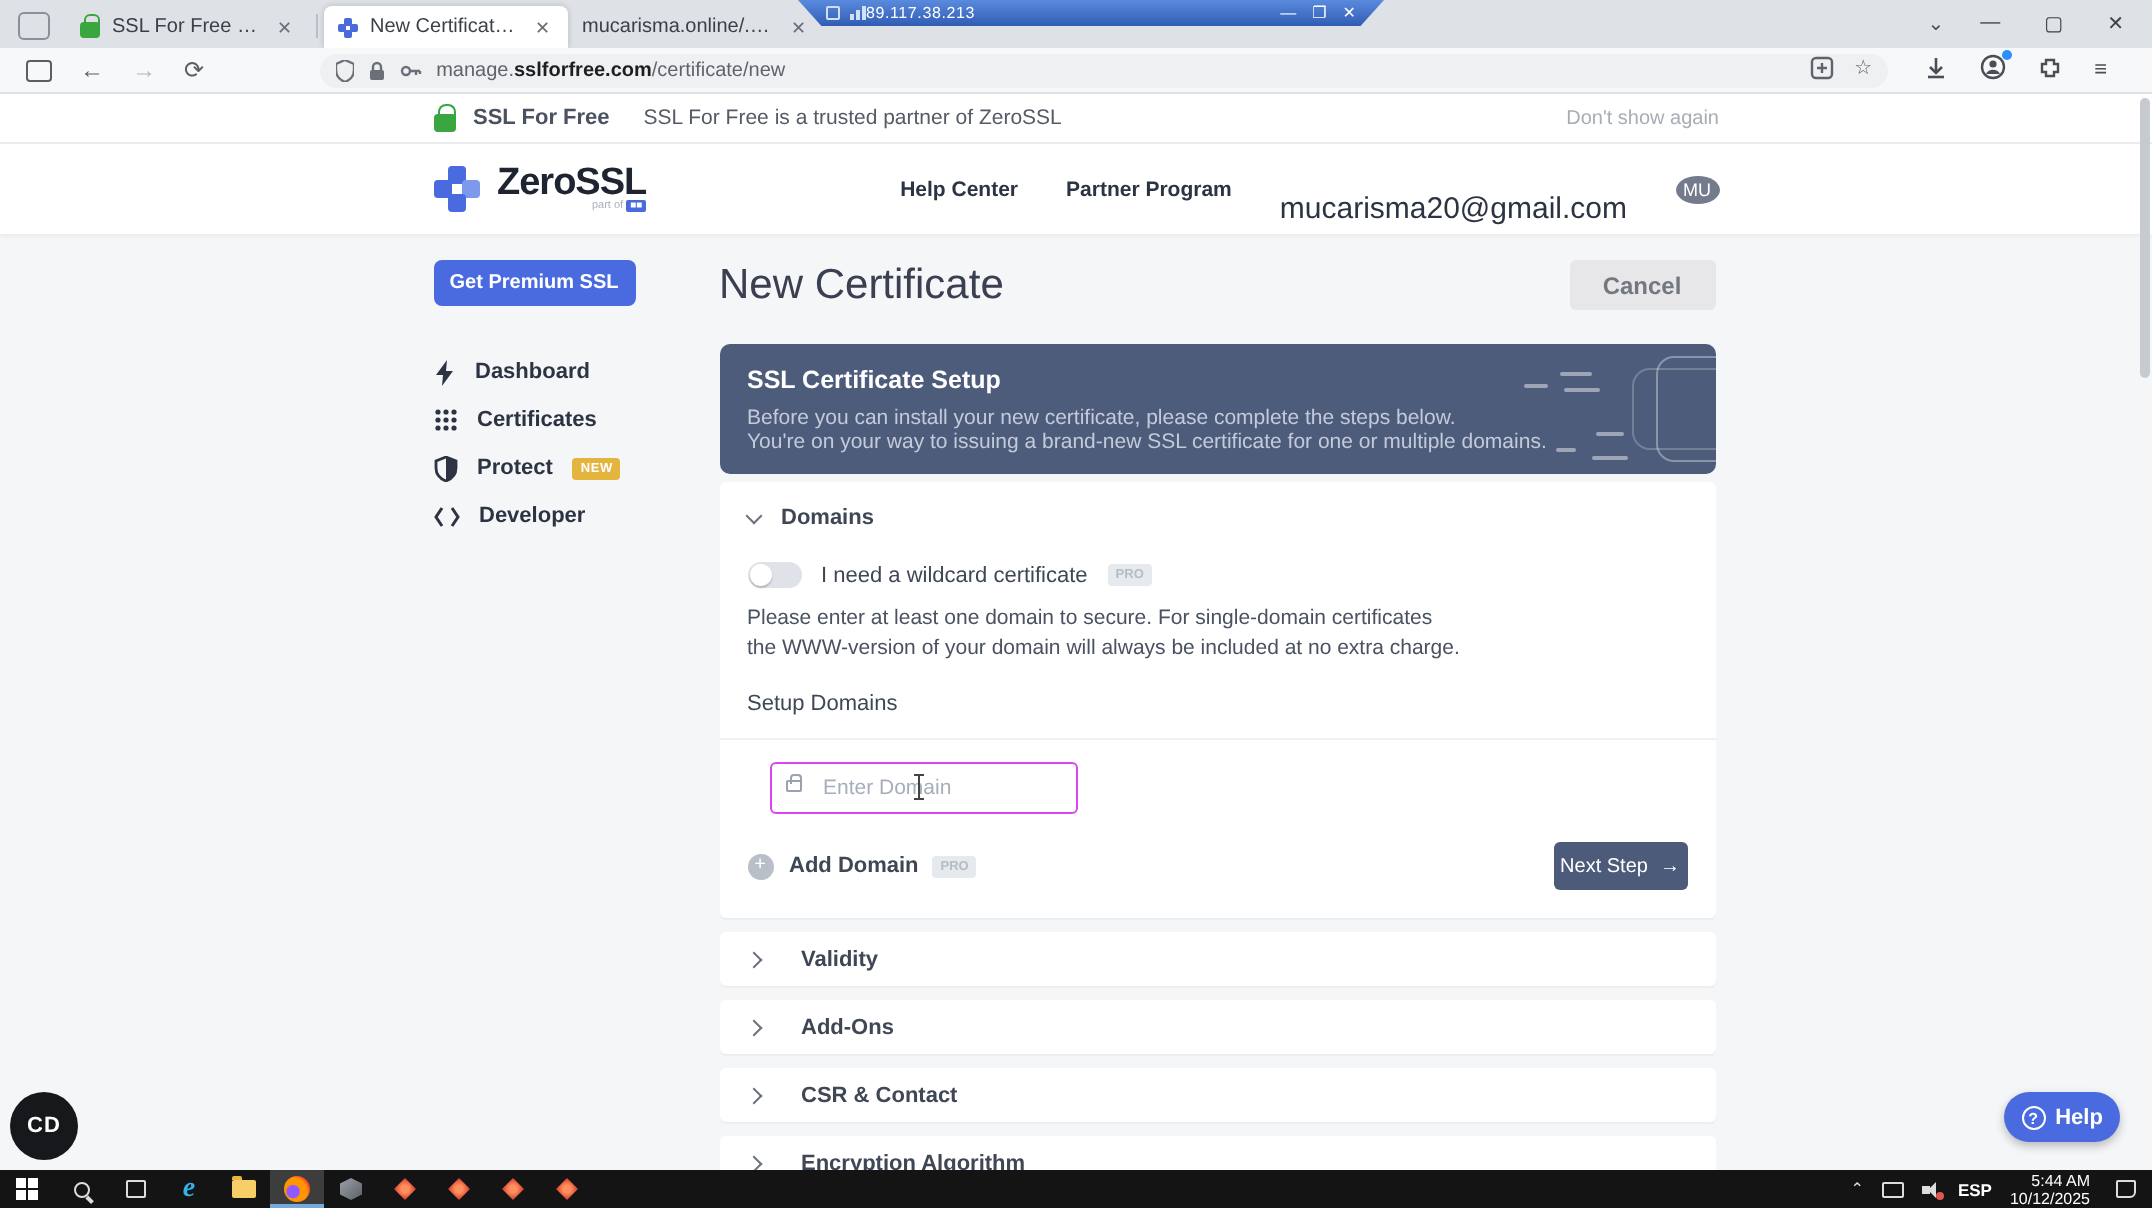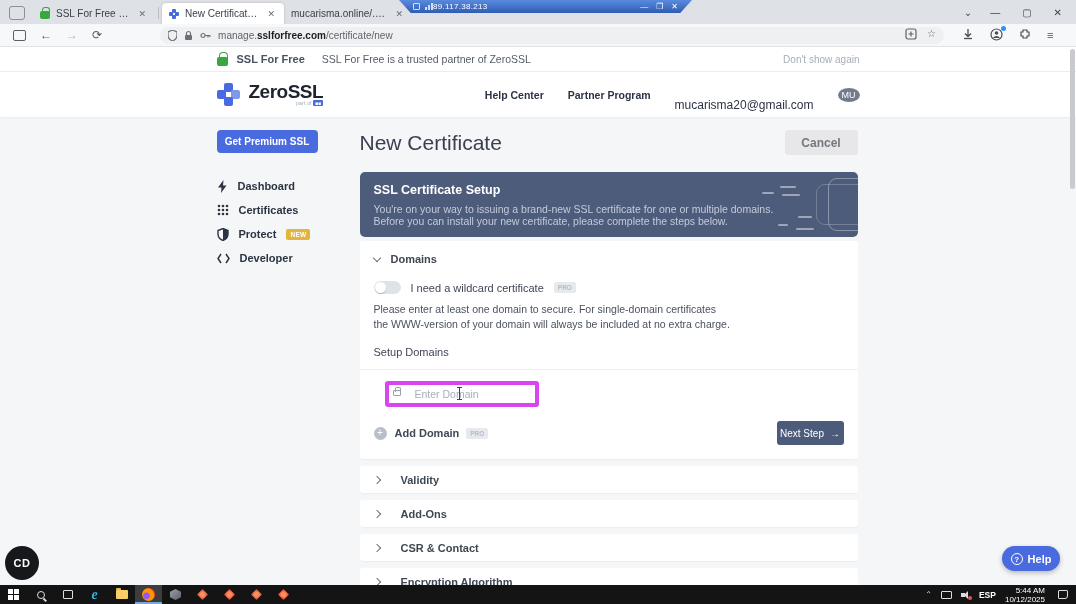--- a/index.html
+++ b/index.html
@@ -56,21 +56,21 @@
   .hdr { height:45px; background:#fff; box-shadow:0 1px 2px rgba(0,0,0,.05); }
   .logo { display:flex; align-items:center; gap:8px; }
   .logo-puzzle { width:24px; height:24px; position:relative; }
   .logo-puzzle i { width:9px; height:9px; border-radius:2px; }
   .logo-puzzle i:nth-child(1){top:0;left:7px} .logo-puzzle i:nth-child(2){top:7px;left:0} .logo-puzzle i:nth-child(3){top:7px;left:14px;background:#7e99ec} .logo-puzzle i:nth-child(4){top:14px;left:7px}
   .logo-txt { font-size:19px; font-weight:bold; color:#1e2430; letter-spacing:-.5px; line-height:17px; }
   .logo-sub { font-size:5.5px; color:#aab0bb; text-align:right; }
   .logo-sub b { display:inline-block; background:#4a6bdf; color:#fff; border-radius:1px; padding:0 2px; font-size:5px; }
   .hdr-nav { margin-left:auto; display:flex; align-items:center; gap:24px; }
   .hdr-link { font-size:10.5px; font-weight:bold; color:#2c3342; }
-  .hdr-email { font-size:12px; color:#2c3342;margin-top:20px; }
+  .hdr-email { font-size:15px; color:#2c3342;margin-top:20px; }
   .avatar { width:22px; height:14px; border-radius:50%; background:#737b8d; color:#fff; font-size:9px; font-weight:normal; display:flex; align-items:center; justify-content:center; }
 
   .content { width:643px; margin:0 auto; display:flex; padding-top:13px; }
   .side { width:101px; margin-right:42px; flex:none; }
   .cta-btn { width:101px; height:23px; background:#4a6bdf; color:#fff; font-size:10px; font-weight:bold; border:none; border-radius:4px; display:flex; align-items:center; justify-content:center; }
   .side-items { margin-top:26px; display:flex; flex-direction:column; gap:10px; }
   .side-item { display:flex; align-items:center; gap:10px; font-size:11px; font-weight:bold; color:#2c3342; height:14px; }
   .side-item svg { flex:none; }
   .badge-new { background:#e3b53f; color:#fff; font-size:6.5px; font-weight:bold; border-radius:2px; padding:2px 4px; letter-spacing:.3px; }
 
@@ -92,21 +92,21 @@
   .chev.right { transform:rotate(-45deg); }
   .toggle-row { display:flex; align-items:center; gap:10px; margin-top:16px; }
   .toggle { width:27px; height:13px; background:#dfe3e9; border-radius:7px; position:relative; }
   .toggle:before { content:""; position:absolute; left:1px; top:1px; width:11px; height:11px; background:#fff; border-radius:50%; box-shadow:0 1px 1px rgba(0,0,0,.2); }
   .toggle-label { font-size:11px; color:#3f4654; }
   .badge-pro { background:#e6e9ed; color:#b6bcc6; font-size:6.5px; font-weight:bold; border-radius:2px; padding:2px 4px; }
   .sec-para { margin-top:8px; font-size:10.5px; color:#4a5160; line-height:15px; }
   .enter-label { margin-top:14px; font-size:11px; color:#3f4654; }
   .card hr { border:none; border-top:1px solid #eef0f2; margin:11px -14px 0; }
   .domain-input-wrap { margin-top:11px; margin-left:11px; position:relative; width:154px; }
-  .domain-input { width:154px; height:26px; border:4px solid #d946ef; border-radius:3px; font-size:10.5px; color:#333; padding:0 8px 0 26px; font-family:"Liberation Sans", sans-serif; outline:none; }
+  .domain-input { width:154px; height:26px; border:1px solid #d946ef; border-radius:3px; font-size:10.5px; color:#333; padding:0 8px 0 26px; font-family:"Liberation Sans", sans-serif; outline:none; }
   .domain-input::placeholder { color:#a7aebb; }
   .input-lock { position:absolute; left:8px; top:9px; width:8px; height:6px; border:1.2px solid #9aa2b1; border-radius:1px; }
   .input-lock:before { content:""; position:absolute; top:-4px; left:1px; width:4px; height:4px; border:1.2px solid #9aa2b1; border-bottom:none; border-radius:2px 2px 0 0; }
   .ibeam { position:absolute; left:74px; top:6px; width:1px; height:13px; background:#444; }
   .ibeam:before, .ibeam:after { content:""; position:absolute; left:-2px; width:5px; height:1px; background:#444; }
   .ibeam:after { bottom:0; }
   .add-row { display:flex; align-items:center; margin-top:14px; }
   .plus-circle { width:13px; height:13px; border-radius:50%; background:#b9bfc9; color:#fff; font-size:10px; line-height:12px; text-align:center; margin-right:8px; }
   .add-label { font-size:11px; font-weight:bold; color:#3f4654; margin-right:7px; }
   .next-btn { margin-left:auto; width:67px; height:24px; background:#4d5b7b; border:none; border-radius:3px; color:#fff; font-size:10px; display:flex; align-items:center; justify-content:center; gap:6px; }
@@ -324,22 +324,22 @@
 
       <div class="main">
         <div class="main-head">
           <span class="page-title">New Certificate</span>
           <button class="cancel-btn">Cancel</button>
         </div>
 
         <div class="hero">
           <div class="hero-title">SSL Certificate Setup</div>
           <div class="hero-body">
+            <div>Before you can install your new certificate, please complete the steps below.</div>
             <div>You're on your way to issuing a brand-new SSL certificate for one or multiple domains.</div>
-            <div>Before you can install your new certificate, please complete the steps below.</div>
           </div>
           <span class="hero-deco2"></span>
           <span class="hero-deco"></span>
           <span class="dash" style="right:62px;top:14px;width:16px;"></span>
           <span class="dash" style="right:84px;top:20px;width:12px;"></span>
           <span class="dash" style="right:58px;top:22px;width:18px;"></span>
           <span class="dash" style="right:46px;top:44px;width:14px;"></span>
           <span class="dash" style="right:70px;top:52px;width:10px;"></span>
           <span class="dash" style="right:44px;top:56px;width:18px;"></span>
         </div>

